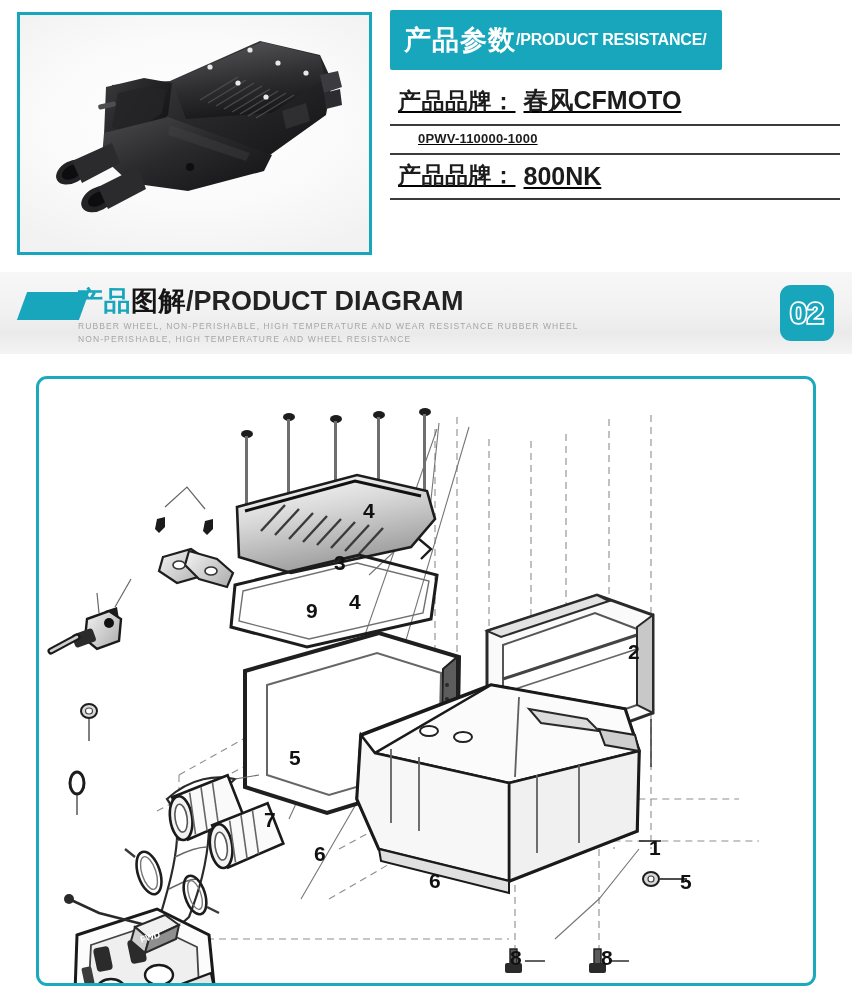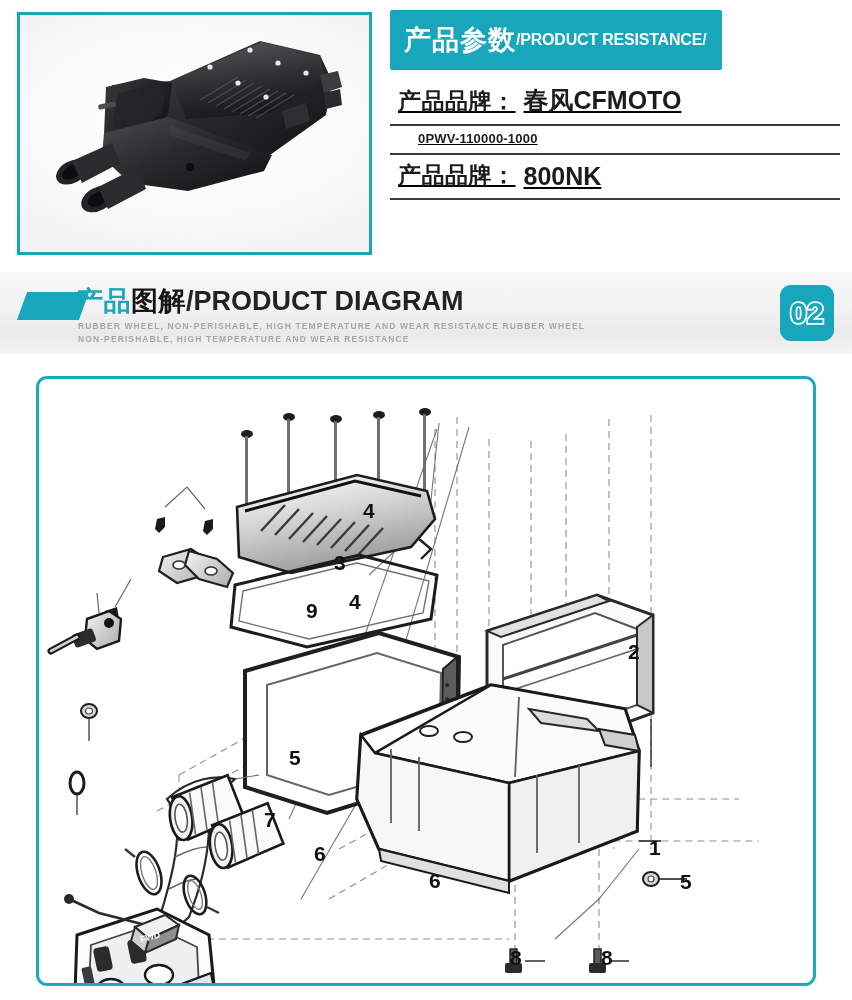--- a/index.html
+++ b/index.html
@@ -71,21 +71,21 @@
     position: absolute; left: 76px; top: 14px;
     font-size: 27px; font-weight: 700; letter-spacing: 0.5px;
     white-space: nowrap; line-height: 1.15;
   }
   .bt-cn-a { color: #17A6BC; }
   .bt-cn-b { color: #141414; }
   .bt-en { color: #232323; font-size: 27px; font-weight: 700; letter-spacing: 0px; }
   .band-sub {
     position: absolute; left: 78px; top: 48px;
     font-size: 8.5px; color: #a6a6a6; letter-spacing: 1.1px;
-    line-height: 1.55; font-weight: 700; white-space: nowrap;
+    line-height: 1.55; font-weight: 400; white-space: nowrap;
   }
   .band-badge {
     position: absolute; right: 18px; top: 13px;
     width: 54px; height: 56px; border-radius: 11px;
     background: #17A6BC;
     display: flex; align-items: center; justify-content: center;
   }
 
   
   .diagram-frame {
@@ -193,21 +193,21 @@
     </div>
   </div>
 
   <div class="band">
     <div class="band-para"></div>
     <div class="band-title">
       <span class="bt-cn-a">产品</span><span class="bt-cn-b">图解</span><span class="bt-en">/PRODUCT DIAGRAM</span>
     </div>
     <div class="band-sub">
       <div>RUBBER WHEEL, NON-PERISHABLE, HIGH TEMPERATURE AND WEAR RESISTANCE RUBBER WHEEL</div>
-      <div>NON-PERISHABLE, HIGH TEMPERATURE AND WEAR RESISTANCE</div>
+      <div>NON-PERISHABLE, HIGH TEMPERATURE AND WHEEL RESISTANCE</div>
     </div>
     <div class="band-badge">
       <svg width="46" height="34" viewBox="0 0 46 34">
         <text x="23" y="27" text-anchor="middle" font-family="Liberation Sans, sans-serif" font-size="30" font-weight="700" fill="#17A6BC" stroke="#ffffff" stroke-width="3.4" paint-order="stroke" id="badgeText">02</text>
       </svg>
     </div>
   </div>
 
   <div class="diagram-frame">
     <svg class="diagram-svg" viewBox="0 0 774 604">

